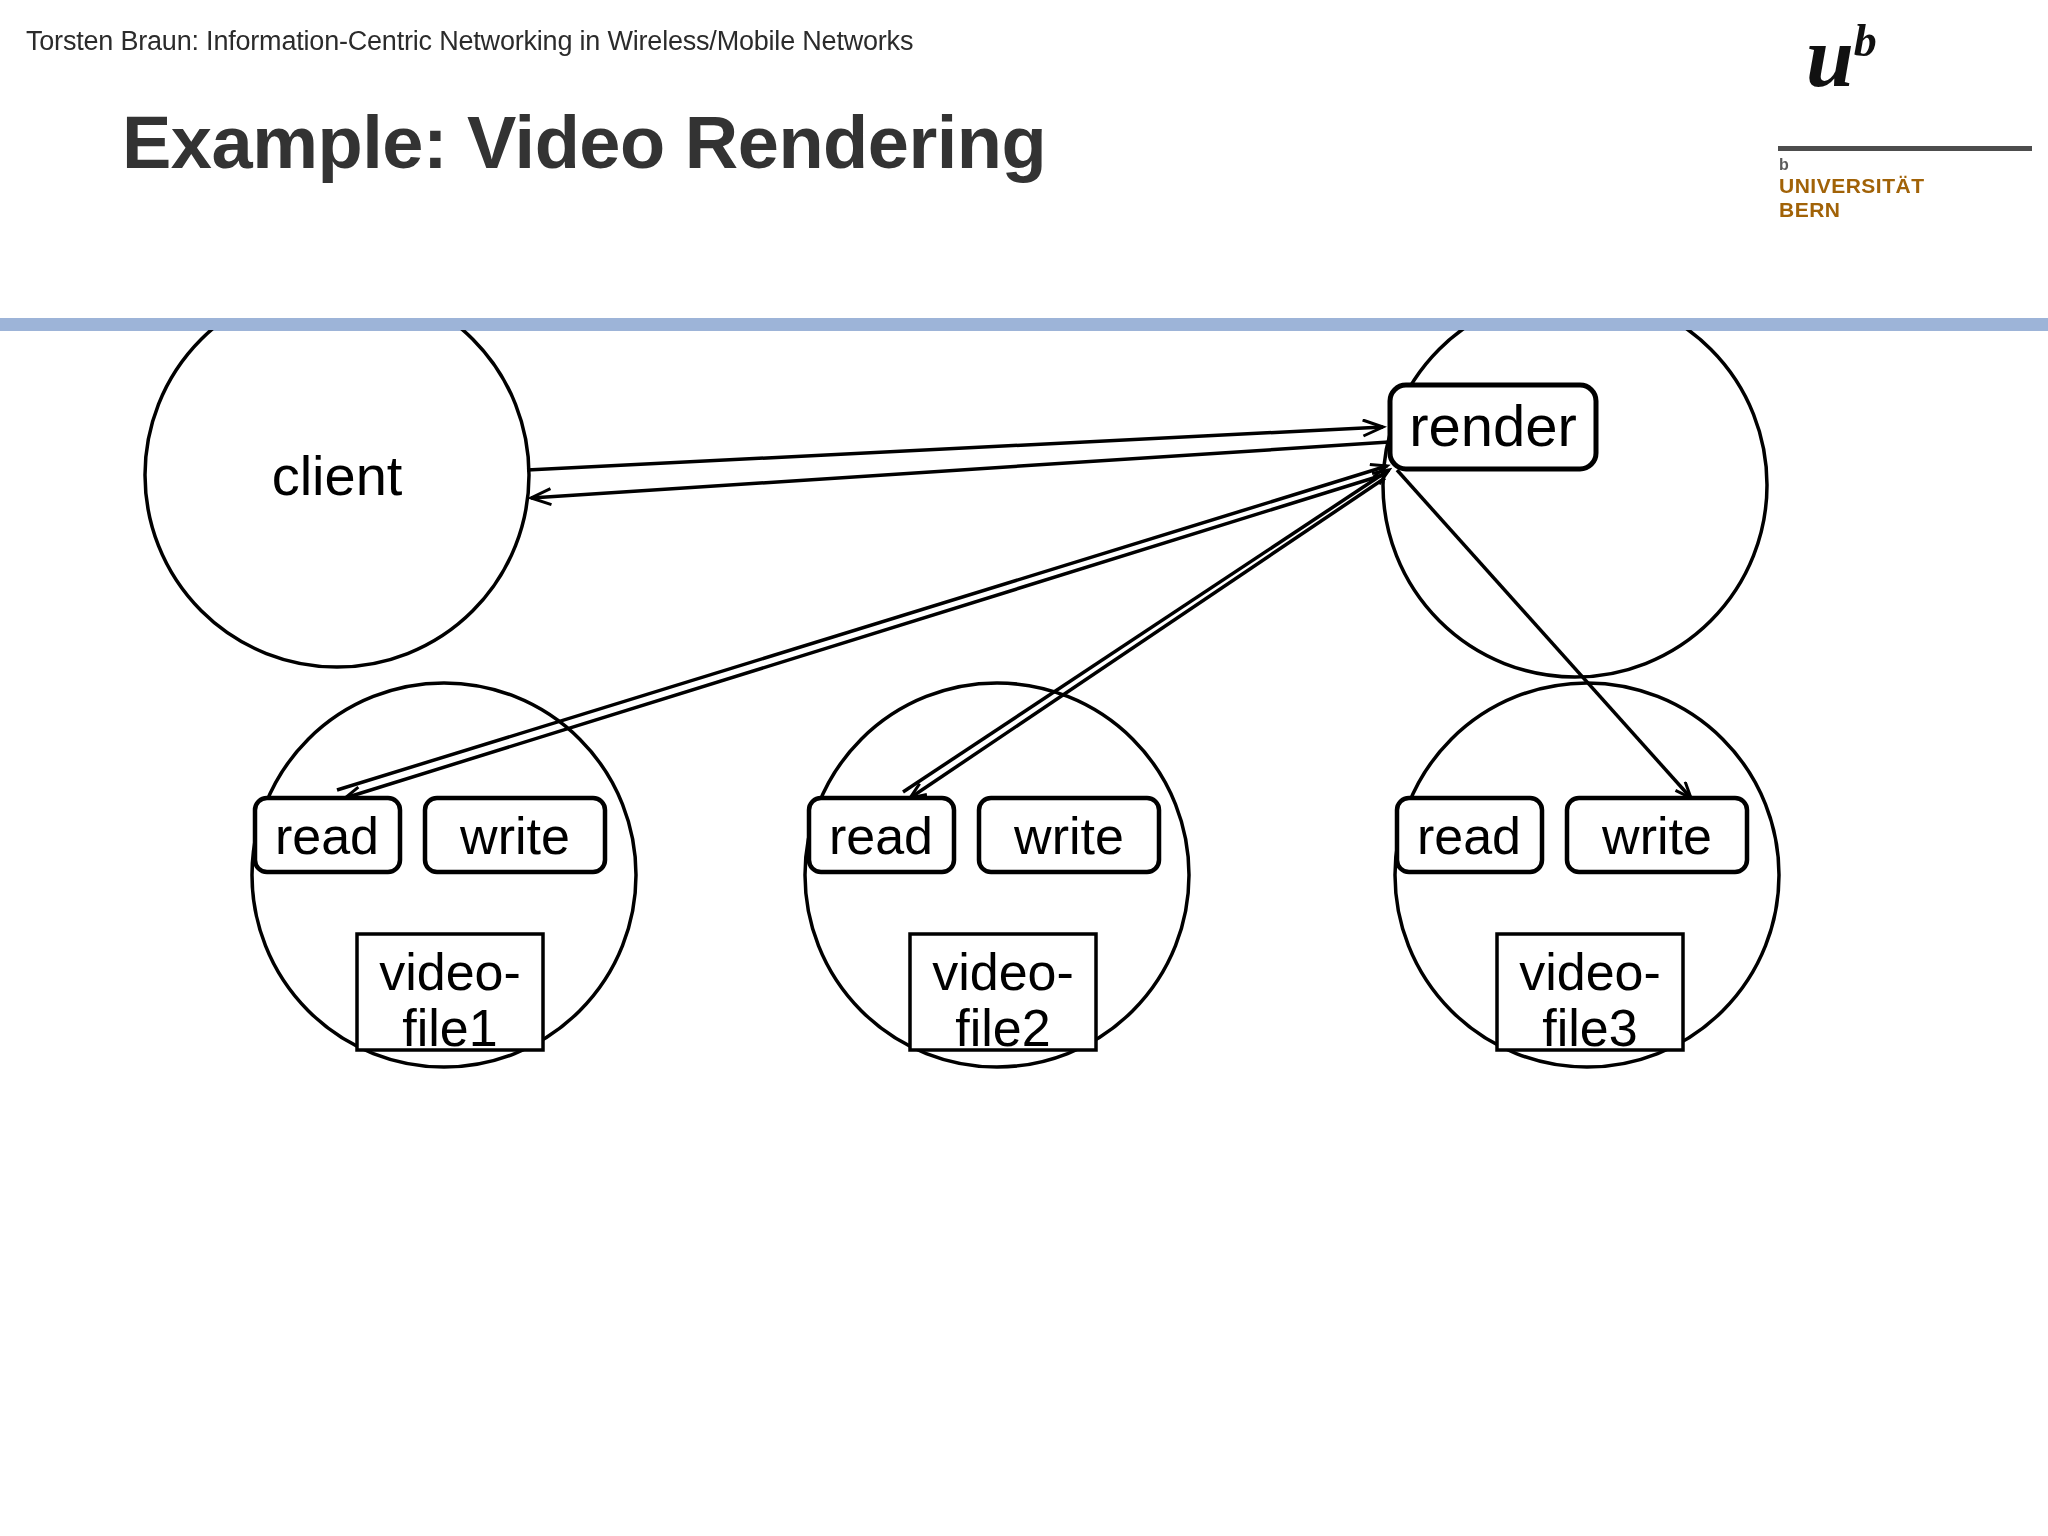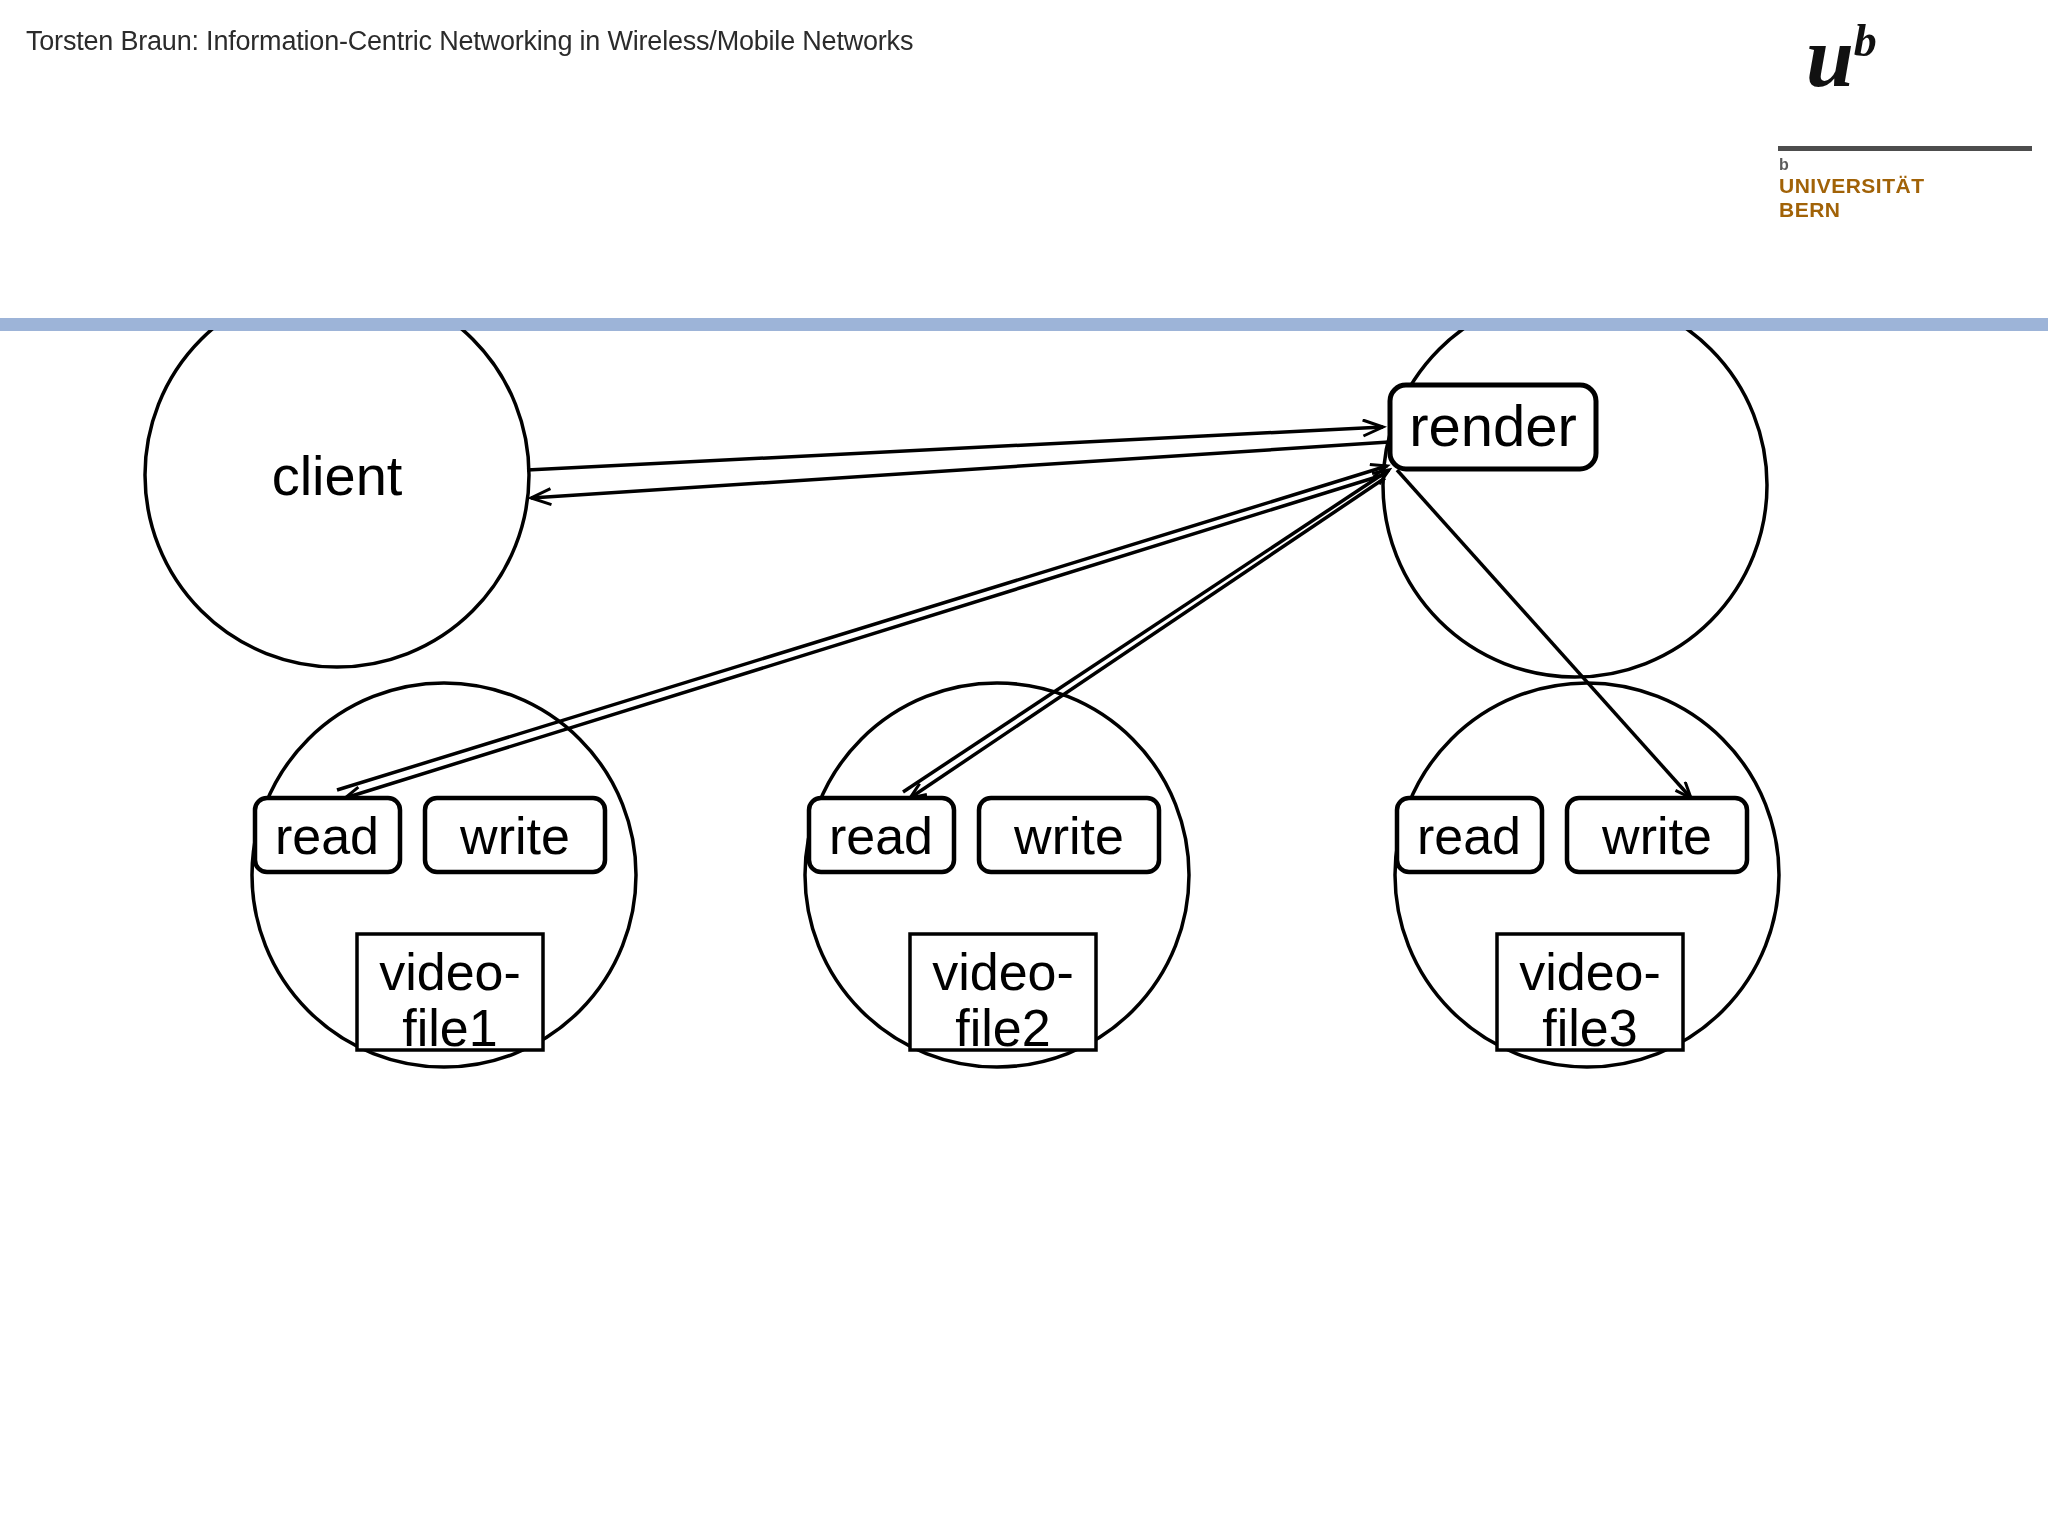--- a/index.html
+++ b/index.html
@@ -129,20 +129,21 @@
   }
   #diagram svg { display: block; }
 </style>
 </head>
 <body>
 
 <div id="slide">
 
   <div class="header-line">Torsten Braun: Information-Centric Networking in Wireless/Mobile Networks</div>
 
+  <div class="slide-title">Example: Video Rendering</div>
 
   <div class="logo">
     <div class="logo-ub">
       <span>u</span><sup>b</sup>
     </div>
     <div class="logo-rule"></div>
     <div class="logo-b">b</div>
     <div class="logo-uni">
       <div>UNIVERSITÄT</div>
       <div>BERN</div>

